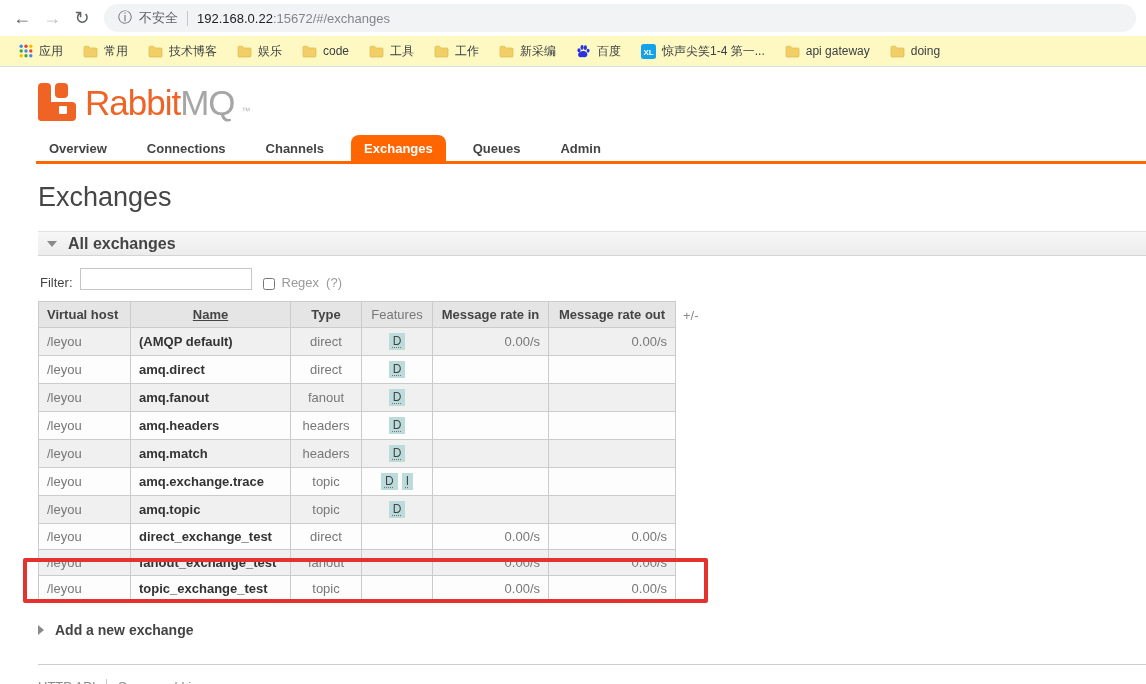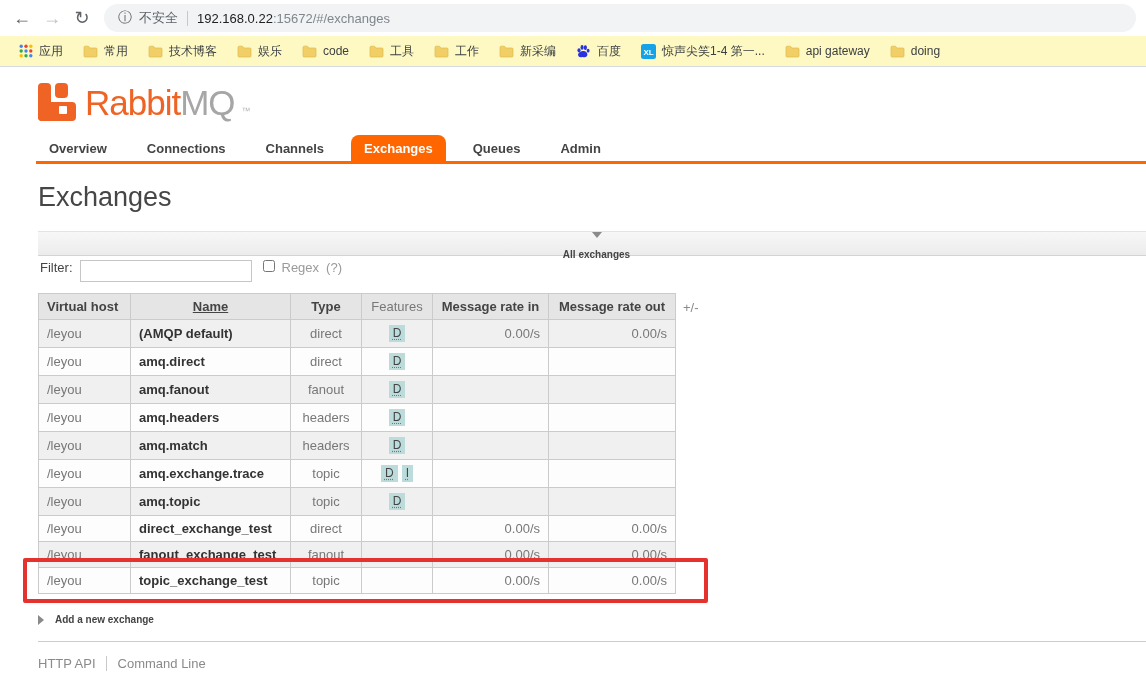--- a/index.html
+++ b/index.html
@@ -31,26 +31,26 @@
   .logo-mq { color:#a6a6a6; }
   .logo-tm { font-size:9px; color:#b5b5b5; margin-bottom:5px; }
   .tabbar { margin-left:36px; border-bottom:3px solid #ff6600; display:flex; gap:14px; }
   .tab { padding:6px 13px 5px; font-weight:bold; font-size:13px; color:#444;
          border-radius:8px 8px 0 0; cursor:pointer; }
   .tab.active { background:#ff6600; color:#fff; }
   h1 { margin:18px 0 18px 38px; font-size:27px; font-weight:400; color:#464646; }
   .section { margin-left:38px; background:linear-gradient(#f7f7f7,#ececec);
              border-top:1px solid #e3e3e3; border-bottom:1px solid #d4d4d4; height:23px;
              display:flex; align-items:center; gap:11px; padding-left:9px;
-             font-weight:bold; font-size:10px; color:#444; cursor:pointer;flex-direction:column; }
+             font-weight:bold; font-size:16px; color:#444; cursor:pointer; }
   .tri-down { width:0; height:0; border-left:5px solid transparent; border-right:5px solid transparent;
               border-top:6px solid #8a8a8a; }
   .tri-right { width:0; height:0; border-top:5px solid transparent; border-bottom:5px solid transparent;
                border-left:6px solid #8a8a8a; }
-  .filter-row { margin:4px 0 11px 40px; display:flex; align-items:flex-start; gap:7px;
+  .filter-row { margin:12px 0 11px 40px; display:flex; align-items:flex-end; gap:7px;
                 font-size:13px; color:#444; height:22px; }
   input.filter { width:162px; height:20px; border:1px solid #c6c6c6; padding:0 4px;
                  font-family:"Liberation Sans", sans-serif; font-size:13px; }
   .regex-box { width:12px; height:12px; margin-left:4px; }
   .regex-lbl, .help-lnk { color:#9a9a9a; }
   .table-wrap { margin-left:38px; display:flex; align-items:flex-start; gap:7px; }
   table { border-collapse:collapse; font-size:13px; }
   th, td { border:1px solid #cbcbcb; padding:5px 8px; height:15px; line-height:15px; }
   th { font-weight:bold; color:#444; background:#e5e5e5; text-align:center; }
   th.col-vhost { width:75px; text-align:left; }
@@ -62,22 +62,22 @@
   tr.odd td { background:#f0f0f0; }
   tr.even td { background:#fdfdfd; }
   td.td-vhost { color:#777; }
   td.td-name { color:#333; font-weight:bold; }
   td.td-type { color:#777; text-align:center; }
   td.td-features { text-align:center; }
   td.td-rate { color:#777; text-align:right; }
   .badge { display:inline-block; padding:1px 4px; margin:0 2px; font-size:12px; color:#444;
            background:#bcdcdc; text-decoration:underline dotted #777; text-underline-offset:2px; }
   .plus-minus { color:#8a8a8a; font-size:13px; margin-top:7px; cursor:pointer; }
-  .add-section { margin:20px 0 0 38px; border-bottom:1px solid #ccc; padding-bottom:16px;
-                 display:flex; align-items:center; gap:11px; font-weight:bold; font-size:10px;
+  .add-section { margin:20px 0 0 38px; border-bottom:1px solid #ccc; padding-bottom:26px;
+                 display:flex; align-items:center; gap:11px; font-weight:bold; font-size:14px;
                  color:#444; cursor:pointer; }
   .footer { margin:14px 0 0 38px; font-size:13px; color:#8a8a8a; display:flex; align-items:center; }
   .f-link { padding-right:10px; cursor:pointer; }
   .f-link2 { border-left:1px solid #c9c9c9; padding-left:11px; cursor:pointer; }
   .red-rect { position:absolute; left:23px; top:558px; width:685px; height:45px;
               box-sizing:border-box; border:4px solid #e5322e; border-radius:2px;
               pointer-events:none; z-index:9; }
 </style>
 </head>
 <body>

